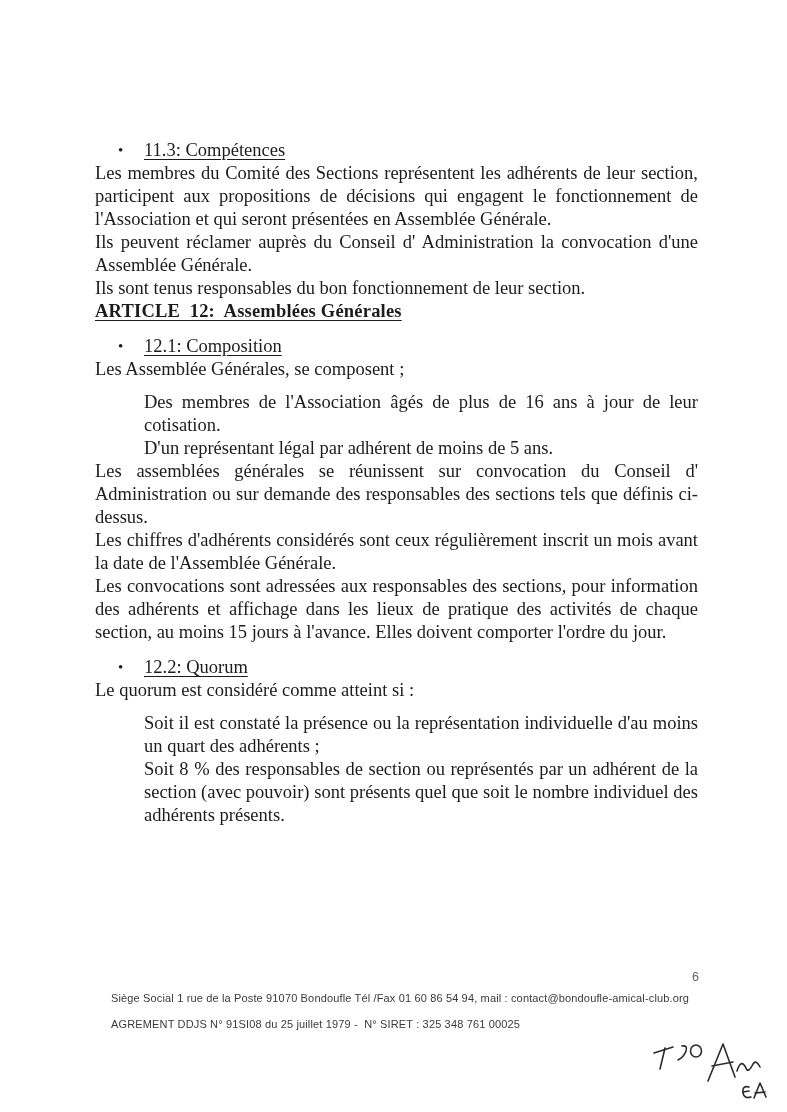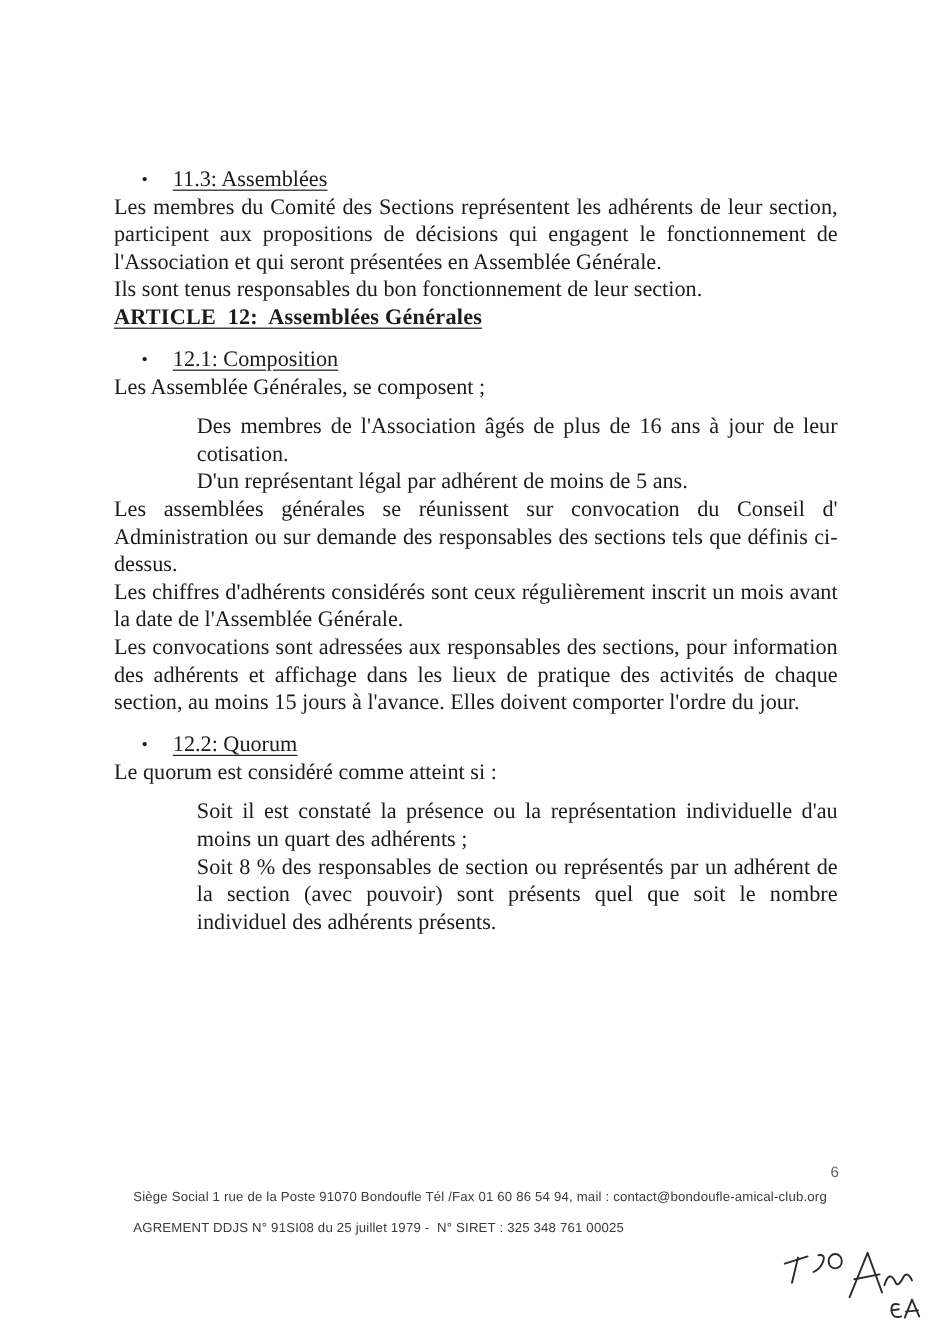--- a/index.html
+++ b/index.html
@@ -15,21 +15,21 @@
     color:#1c1c1c;
   }
   .bullet-heading { display:flex; margin-top:12px; font-size:18.5px; line-height:23px; }
   .bullet-heading .bullet { width:49px; padding-left:23px; font-size:15px; color:#1c1c1c; }
   .underlined { text-decoration:underline; text-underline-offset:3px; text-decoration-thickness:1.4px; }
   .article-heading {
     font-size:18.5px; line-height:23px; font-weight:bold;
     white-space:pre-wrap; letter-spacing:0.2px;
   }
   .indent { margin-left:49px; margin-top:10px; width:554px; }
-  .indent .indent-item { font-size:18.5px; line-height:23px; text-align:justify;margin-left:20px; }
+  .indent .indent-item { font-size:18.5px; line-height:23px; text-align:justify; }
   .page-number {
     position:absolute; top:970px; right:88px;
     font-family:"Liberation Sans", sans-serif; font-size:12.5px; color:#5f5f5f;
   }
   .footer-line {
     position:absolute; left:111px; white-space:pre-wrap;
     font-family:"Liberation Sans", sans-serif; font-size:11px; color:#3a3a3a;
     letter-spacing:0.15px;
   }
   .footer-line.l1 { top:992px; }
@@ -43,25 +43,26 @@
 </style>
 </head>
 <body>
 
 <div class="page">
 
   <main class="content">
 
     <div class="bullet-heading">
       <span class="bullet">•</span>
-      <span class="underlined">11.3: Assemblées</span>
+      <span class="underlined">11.3: Compétences</span>
     </div>
 
     <p class="para">Les membres du Comité des Sections représentent les adhérents de leur section, participent aux propositions de décisions qui engagent le fonctionnement de l'Association et qui seront présentées en Assemblée Générale.</p>
 
+    <p class="para">Ils peuvent réclamer auprès du Conseil d' Administration la convocation d'une Assemblée Générale.</p>
 
     <p class="para">Ils sont tenus responsables du bon fonctionnement de leur section.</p>
 
     <h2 class="article-heading underlined">ARTICLE  12:  Assemblées Générales</h2>
 
     <div class="bullet-heading">
       <span class="bullet">•</span>
       <span class="underlined">12.1: Composition</span>
     </div>
 

